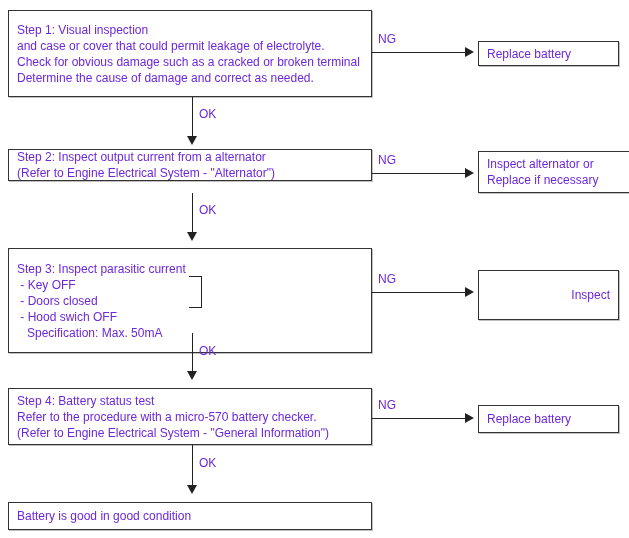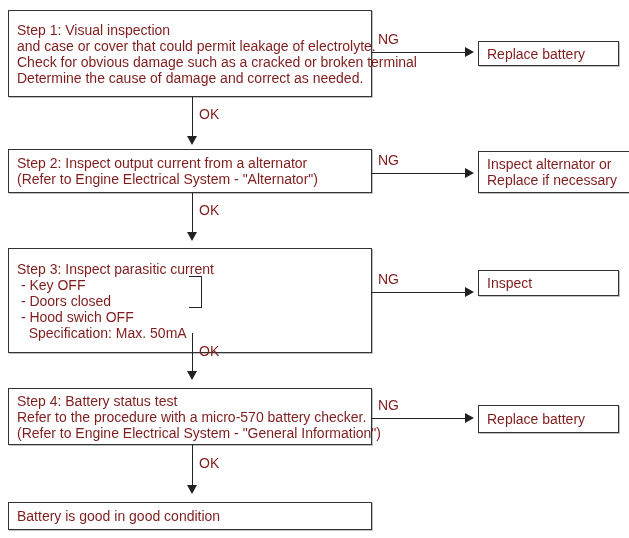--- a/index.html
+++ b/index.html
@@ -2,45 +2,45 @@
 <html><head>
 <meta charset="utf-8">
 <style>
   html, body { margin: 0; padding: 0; background: #ffffff; }
   .canvas {
     position: relative;
     width: 629px;
     height: 538px;
     background: #ffffff;
     font-family: "Liberation Sans", sans-serif;
-    font-size: 14px;
-    color: #7f1d1d;
+    font-size: 12px;
+    color: #6d28d9;
     overflow: hidden;
     text-decoration: underline;
   }
   .box {
     position: absolute;
     box-sizing: border-box;
     border: 1px solid #333333;
     background: #ffffff;
     display: flex;
     flex-direction: column;
     justify-content: center;
     padding: 0 8px;
     box-shadow: 1px 1px 0 rgba(140,140,140,0.55);
   }
   .bline { line-height: 16px; white-space: pre; }
   .b1 { left: 8px;   top: 10px;  width: 364px; height: 87px; }
-  .b2 { left: 8px;   top: 149px; width: 364px; height: 44px; }
+  .b2 { left: 8px;   top: 149px; width: 364px; height: 32px; }
   .b3 { left: 8px;   top: 248px; width: 364px; height: 105px; }
   .b4 { left: 8px;   top: 388px; width: 364px; height: 57px; }
   .b5 { left: 8px;   top: 502px; width: 364px; height: 28px; }
   .r1 { left: 478px; top: 41px;  width: 141px; height: 25px; }
   .r2 { left: 478px; top: 151px; width: 164px; height: 42px; }
-  .r3 { left: 478px; top: 270px; width: 141px; height: 26px; }
+  .r3 { left: 478px; top: 270px; width: 141px; height: 50px; align-items: flex-end; }
   .r4 { left: 478px; top: 405px; width: 141px; height: 28px; }
 
   .vline { position: absolute; left: 192px; width: 1px; background: #222222; }
   .vhead { position: absolute; left: 187px; width: 0; height: 0;
            border-left: 5px solid transparent; border-right: 5px solid transparent;
            border-top: 9px solid #222222; }
   .vl1 { top: 97px;  height: 39px; } .vh1 { top: 136px; }
   .vl2 { top: 193px; height: 39px; } .vh2 { top: 232px; }
   .vl3 { top: 333px; height: 38px; } .vh3 { top: 371px; }
   .vl4 { top: 445px; height: 40px; } .vh4 { top: 485px; }

